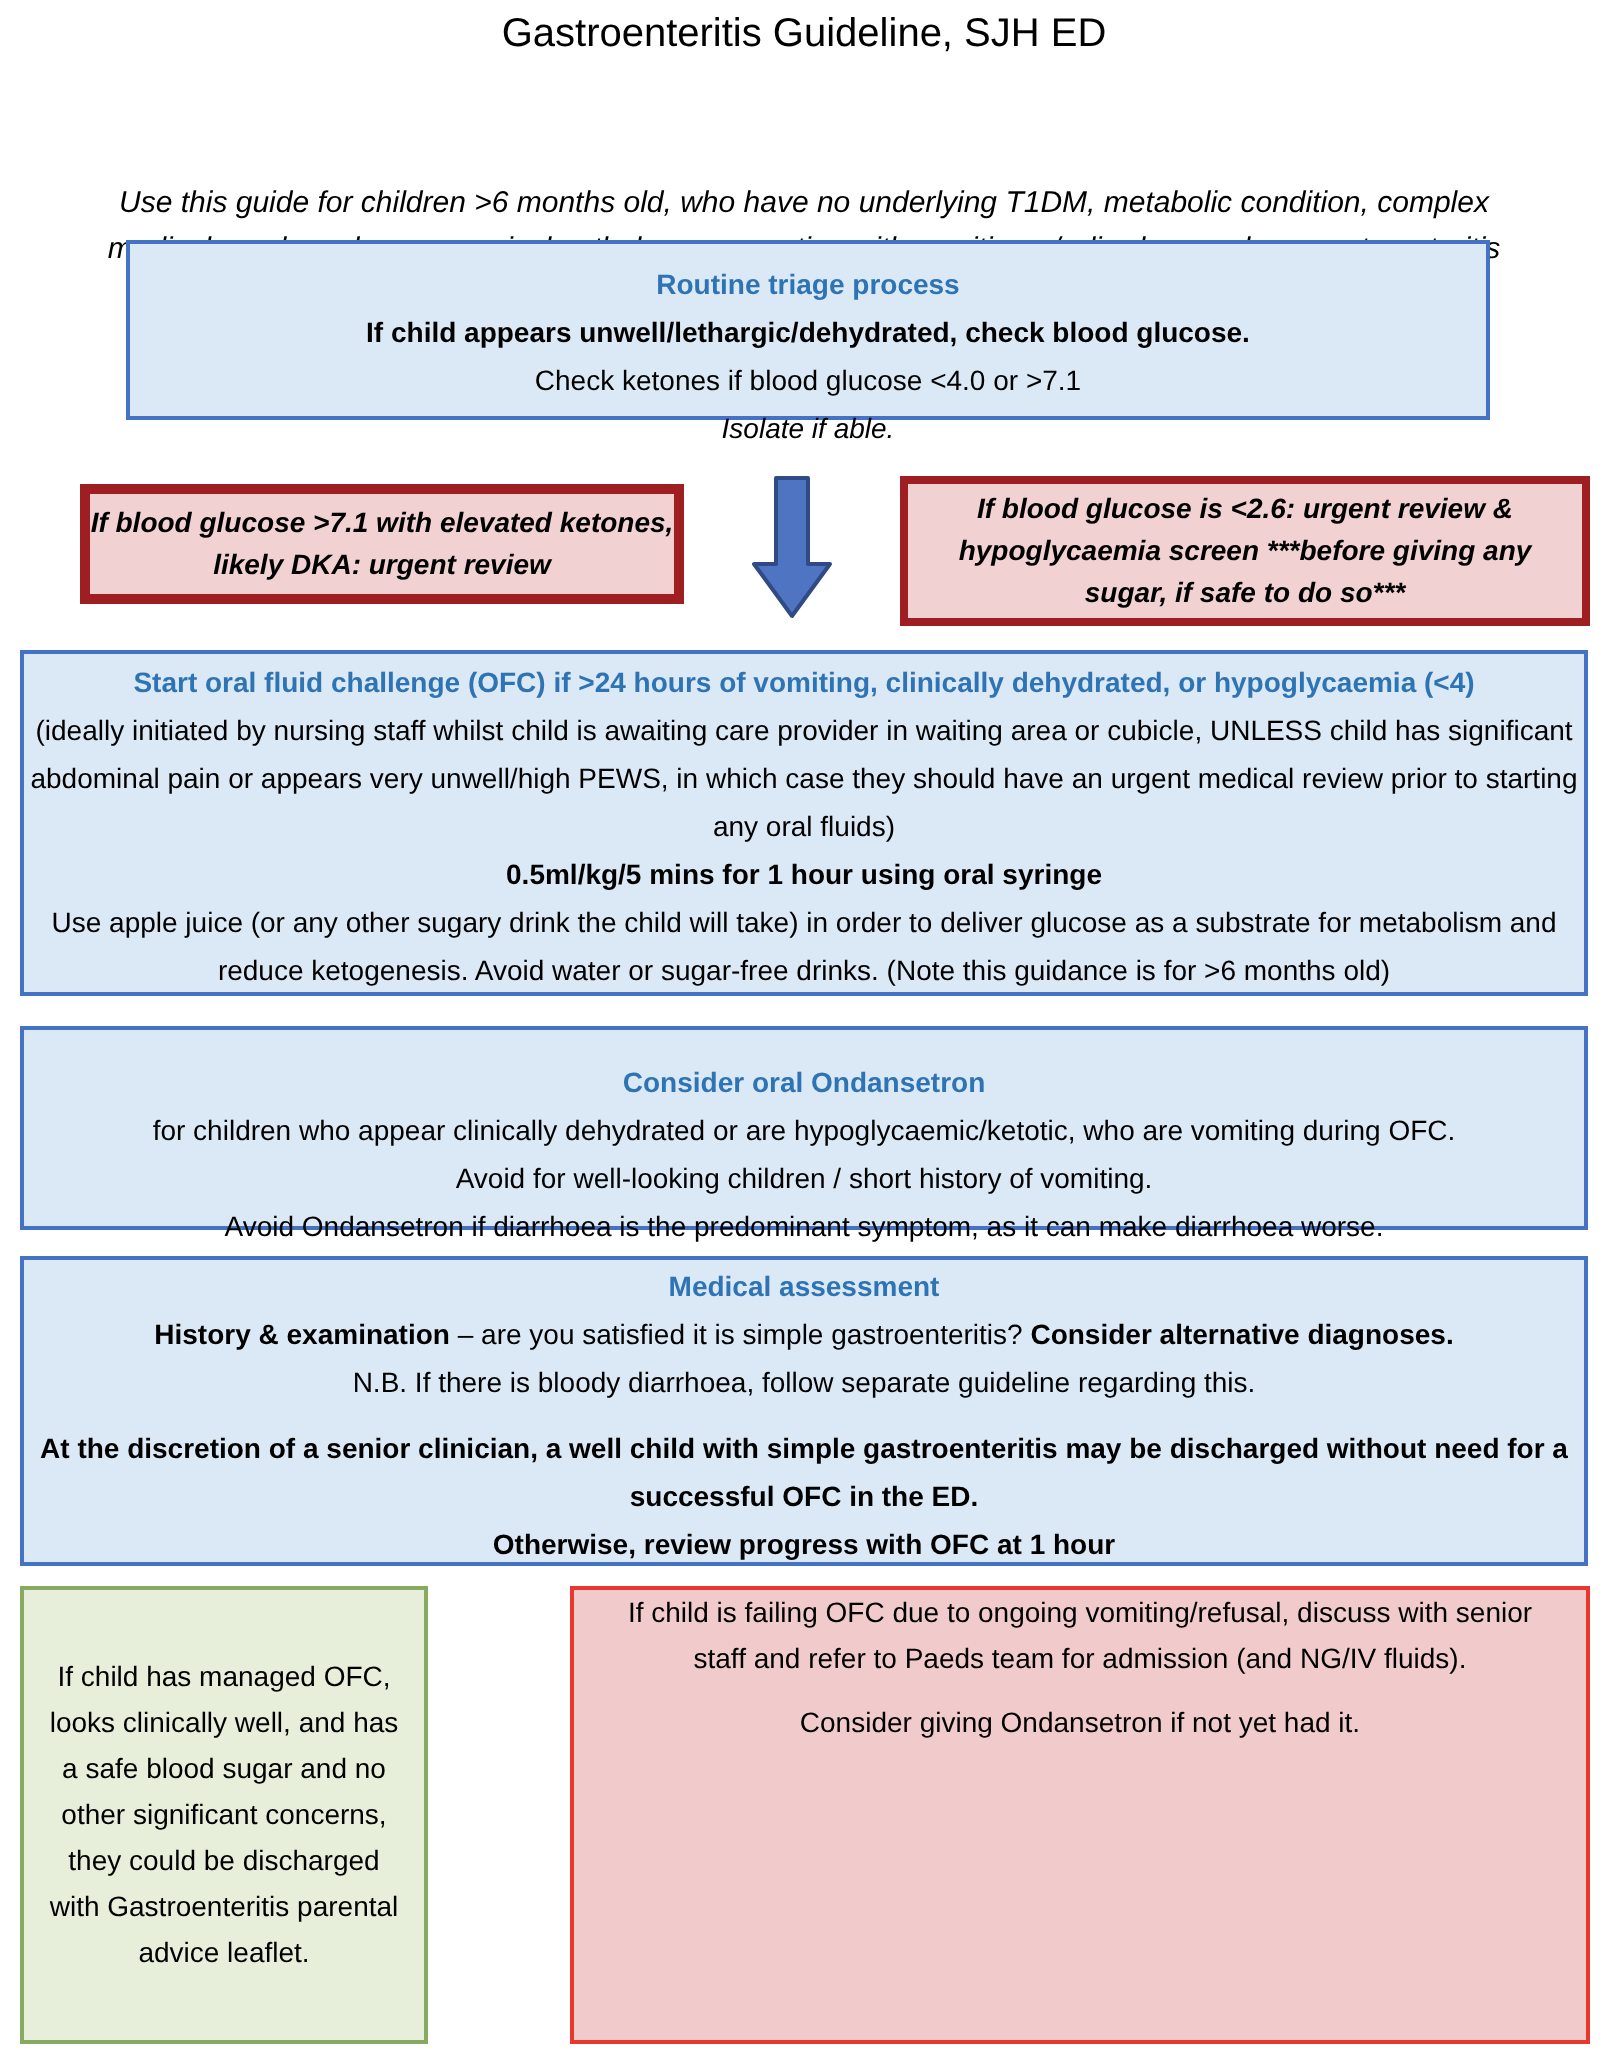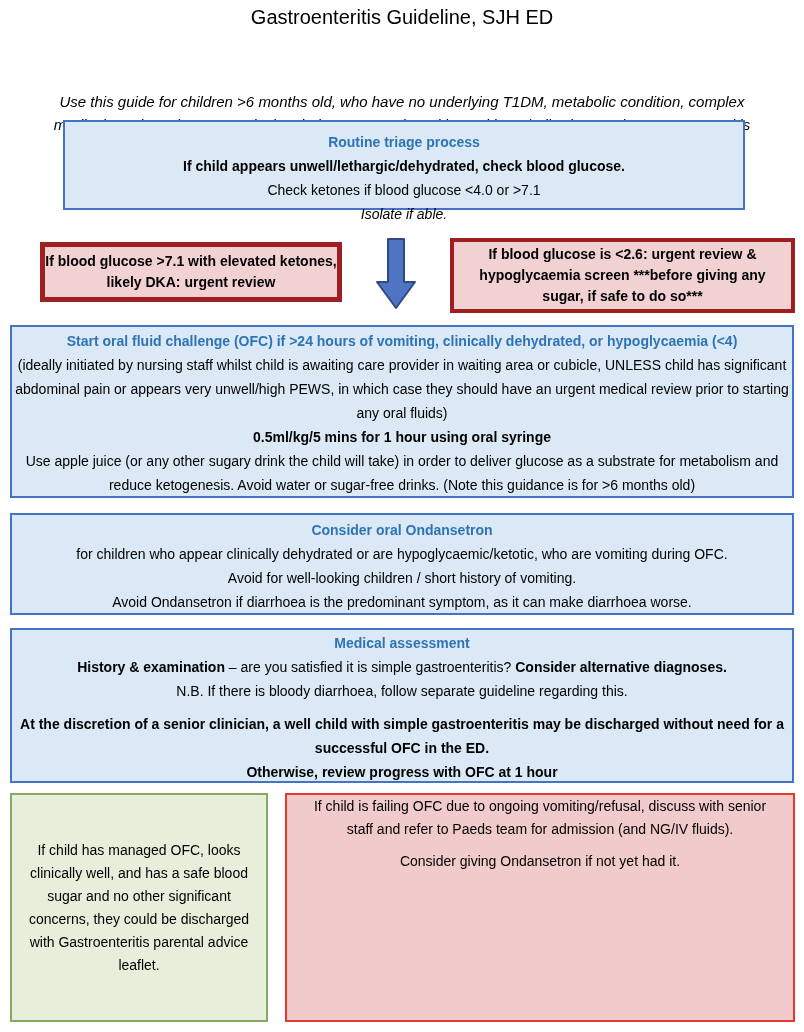--- a/index.html
+++ b/index.html
@@ -14,30 +14,30 @@
 
   .box{position:absolute;box-sizing:border-box;text-align:center;
        font-size:14px;line-height:24px;}
 
   .blue{background:#dbe8f5;border:2px solid #4472c4;}
   .heading{color:#2e74b5;font-weight:700;}
 
   
   .alert{background:#f2d1d3;border:5px solid #9e1e22;font-weight:700;
          display:flex;flex-direction:column;justify-content:center;
-         line-height:21px;}
+         line-height:21px;font-style:italic;}
   #dka-box{left:40px;top:242px;width:302px;height:60px;}
   #hypo-box{left:450px;top:238px;width:345px;height:75px;border-width:4px;padding:0 4px;}
 
   #triage-box{left:63px;top:120px;width:682px;height:90px;padding-top:8px;}
   #ofc-box{left:10px;top:325px;width:784px;height:173px;padding:2px 2px 0 2px;}
-  #ondansetron-box{left:10px;top:513px;width:784px;height:102px;padding-top:3px;}
+  #ondansetron-box{left:10px;top:513px;width:784px;height:102px;padding-top:14px;}
   #medical-box{left:10px;top:628px;width:784px;height:155px;padding-top:1px;}
 
-  #discharge-box{left:10px;top:793px;width:258px;height:229px;
+  #discharge-box{left:10px;top:793px;width:204px;height:229px;
                  background:#e7efda;border:2px solid #87a961;
                  display:flex;flex-direction:column;justify-content:center;
                  padding:0 10px;line-height:23px;}
   #admission-box{left:285px;top:793px;width:510px;height:229px;
                  background:#f1cbcb;border:2px solid #e8372c;
                  display:flex;flex-direction:column;justify-content:flex-start;
                  padding:0 12px;line-height:23px;}
 
   .arrow{position:absolute;left:376px;top:238px;}
 

